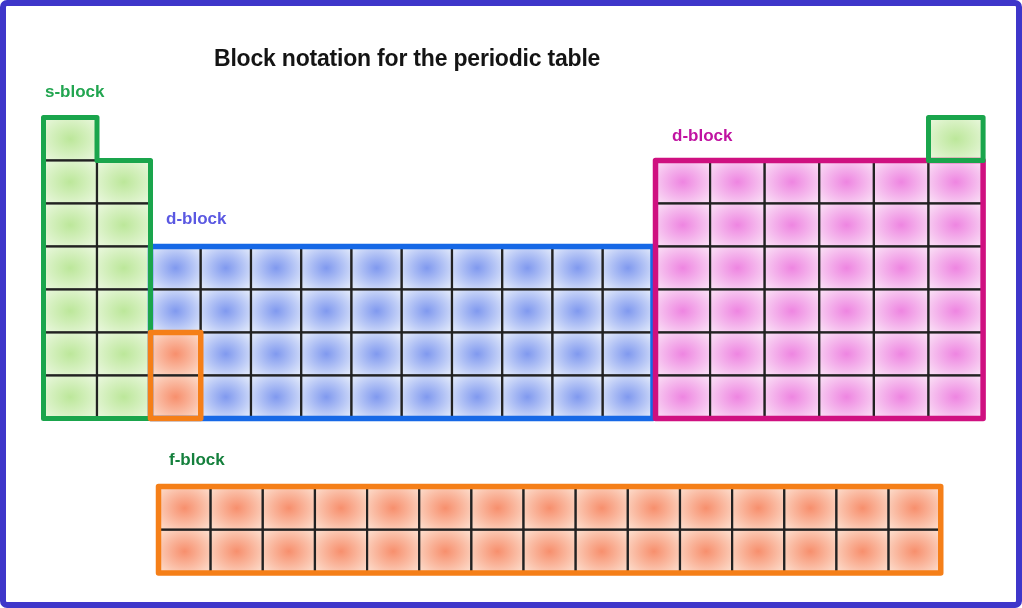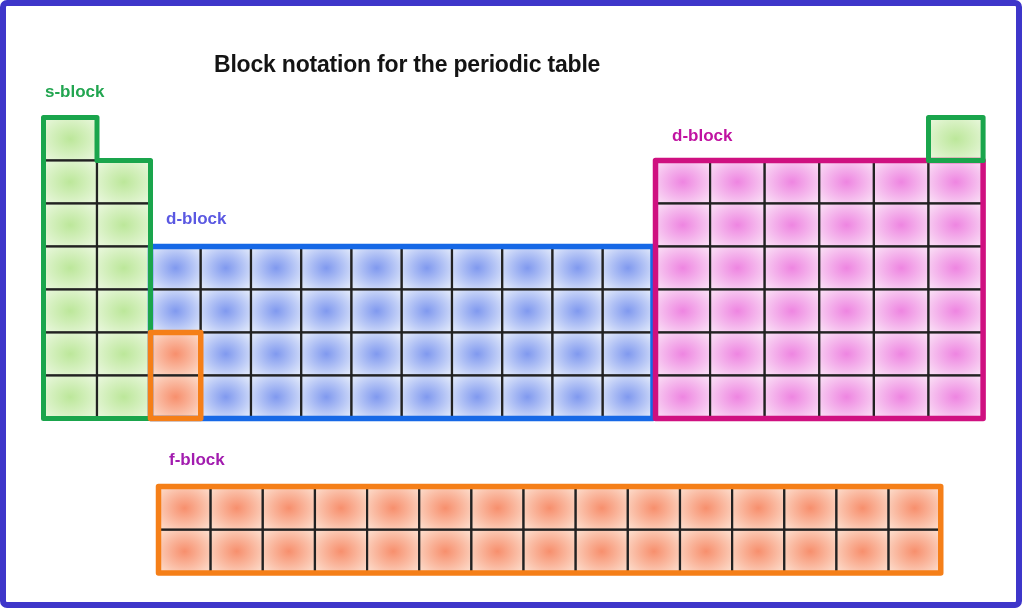--- a/index.html
+++ b/index.html
@@ -8,21 +8,21 @@
     width:1022px;height:608px;
     box-sizing:border-box;
     background:#ffffff;
     border:6px solid #3e36ca;
     border-radius:7px;
     overflow:hidden;
     font-family:"Liberation Sans",sans-serif;
   }
   .layer{position:absolute;left:-6px;top:-6px;width:1022px;height:608px;}
   .title{
-    position:absolute;left:214px;top:51px;
+    position:absolute;left:214px;top:45px;
     font-size:23px;font-weight:bold;color:#141414;
     letter-spacing:-0.2px;white-space:nowrap;
   }
   .block-label{
     position:absolute;
     font-size:17px;font-weight:bold;
     white-space:nowrap;
   }
   svg{position:absolute;left:0;top:0;}
 </style>
@@ -174,15 +174,15 @@
         <path d="M 655.5 160.5 H 983.1 V 418.5 H 655.5 Z" fill="none" stroke="#cf1080" stroke-width="5.5" stroke-linejoin="round"></path>
         <path d="M 43.5 117.5 H 97 V 160.5 H 150.5 V 418.5 H 43.5 Z" fill="none" stroke="#1aa54c" stroke-width="5" stroke-linejoin="round"></path>
         <path d="M 928.5 117.5 H 983.1 V 160.5 H 928.5 Z" fill="none" stroke="#1aa54c" stroke-width="5" stroke-linejoin="round"></path>
         <path d="M 158.5 486.5 H 940.75 V 573 H 158.5 Z" fill="none" stroke="#f57f18" stroke-width="5.5" stroke-linejoin="round"></path>
         <path d="M 150.5 332.5 H 200.75 V 418.5 H 150.5 Z" fill="none" stroke="#f57f18" stroke-width="5.5" stroke-linejoin="round"></path>
       </svg>
     <div class="title">Block notation for the periodic table</div>
     <div class="block-label" style="left: 45px; top: 82px; color: rgb(34, 165, 80);">s-block</div>
     <div class="block-label" style="left: 166px; top: 209px; color: rgb(90, 88, 226);">d-block</div>
     <div class="block-label" style="left: 672px; top: 126px; color: rgb(192, 19, 161);">d-block</div>
-    <div class="block-label" style="left: 169px; top: 450px; color: #a21caf; text-align: right;">f-block</div>
+    <div class="block-label" style="left: 169px; top: 450px; color: #15803d; text-align: right;">f-block</div>
   </div>
 </div>
 
 </body></html>

